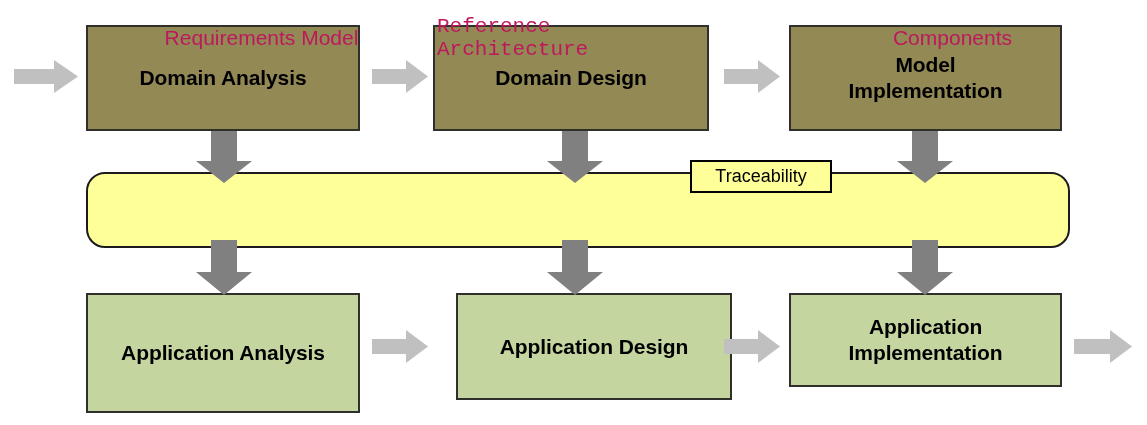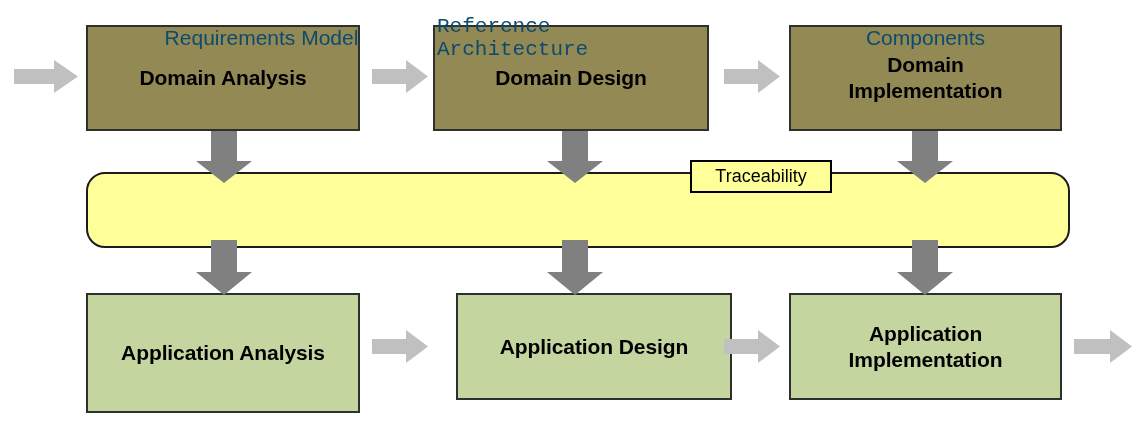--- a/index.html
+++ b/index.html
@@ -51,21 +51,21 @@
   }
   .asset-label {
     position: absolute;
     top: 0;
     height: 76px;
     display: flex;
     align-items: center;
     justify-content: center;
     font-size: 21px;
     font-weight: normal;
-    color: #0c4a6e;
+    color: #be185d;
     z-index: 4;
   }
 
   
   #traceability-box {
     position: absolute;
     box-sizing: border-box;
     left: 690px;
     top: 160px;
     width: 142px;
@@ -171,46 +171,46 @@
 
   <div class="proc-box domain" style="left:86px; top:25px; width:274px; height:106px;">
     <span>Domain Analysis</span>
   </div>
 
   <div class="proc-box domain" style="left:433px; top:25px; width:276px; height:106px;">
     <span>Domain Design</span>
   </div>
 
   <div class="proc-box domain" style="left:789px; top:25px; width:273px; height:106px;">
-    <span style="max-width:190px;">Domain Implementation</span>
+    <span style="max-width:190px;">Model Implementation</span>
   </div>
 
   <div id="asset-band"></div>
 
   <div class="asset-label" style="left:86px; width:351px;">
     <span>Requirements Model</span>
   </div>
 
   <div class="asset-label" style="left:437px; width:276px;font-family:Liberation Mono, monospace;">
     <span>Reference Architecture</span>
   </div>
 
-  <div class="asset-label" style="left:789px; width:273px;">
+  <div class="asset-label" style="left:789px; width:273px;padding-left:27px;">
     <span>Components</span>
   </div>
 
   <div id="traceability-box">
     <span>Traceability</span>
   </div>
 
   <div class="proc-box application" style="left:86px; top:293px; width:274px; height:120px;">
     <span>Application Analysis</span>
   </div>
 
   <div class="proc-box application" style="left:437px; top:293px; width:276px; height:107px;margin-left:19px;">
     <span>Application Design</span>
   </div>
 
-  <div class="proc-box application" style="left:789px; top:293px; width:273px; height:107px;">
+  <div class="proc-box application" style="left:789px; top:293px; width:273px; height:94px;">
     <span style="max-width:200px;">Application Implementation</span>
   </div>
 
 </div>
 
 </body></html>

